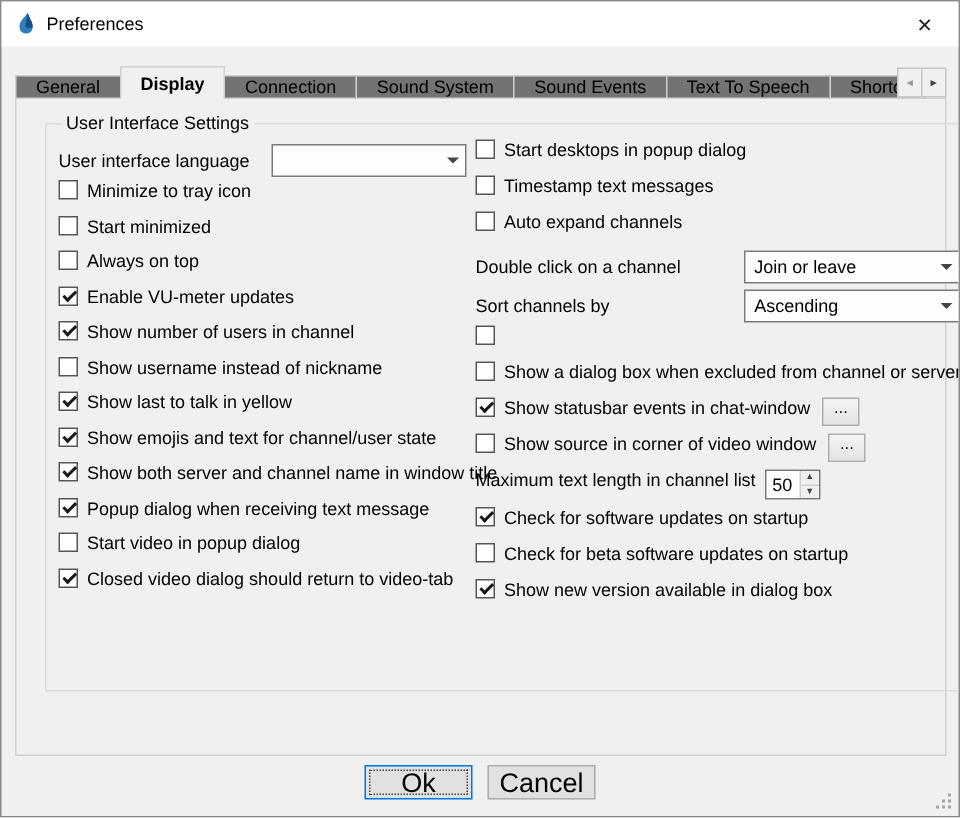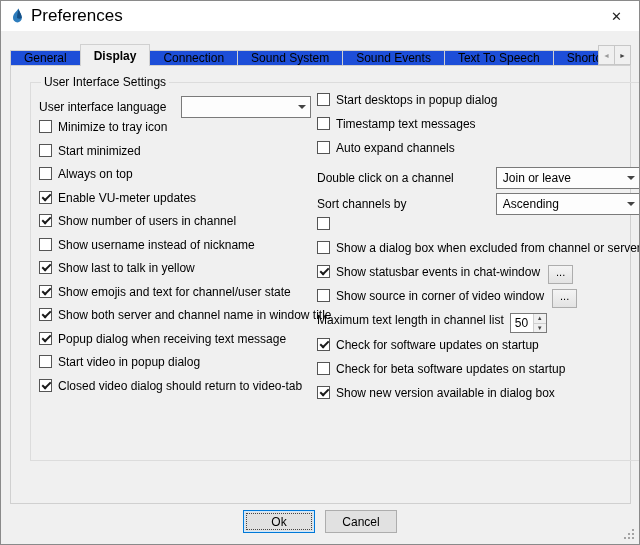--- a/index.html
+++ b/index.html
@@ -9,36 +9,36 @@
     font-family: "Liberation Sans", sans-serif;
     font-size: 12px; color: #000; background: #fff;
   }
   .window {
     position: relative; width: 640px; height: 545px;
     background: #f0f0f0; border: 1px solid #8a8a8a; overflow: hidden;
   }
   
   .titlebar { height: 30px; background: #fff; display: flex; align-items: center; }
   .appicon { width: 16px; height: 16px; margin: 0 6px 0 8px; flex: none; }
-  .title { font-size: 17px; }
+  .title { font-size: 12px; }
   .closebtn {
     margin-left: auto; width: 45px; height: 29px;
     display: flex; align-items: center; justify-content: center;
     color: #222; font-size: 13px; cursor: default;
   }
   
   .tabbar-wrap { position: relative; margin: 13px 8px 0 9px; height: 22px; }
   .tabbar {
     display: flex; align-items: flex-end; height: 22px;
     overflow: hidden; position: relative; z-index: 2; width: 607px;
   }
   .tab {
     height: 16px; padding: 0 13px; white-space: nowrap;
     display: flex; align-items: center;
-    background: #1d4ed8; border: 1px solid #d0d0d0;
+    background: #737373; border: 1px solid #d0d0d0;
   }
   .tab + .tab { margin-left: -1px; }
   .tab[data-selected="true"] {
     height: 22px; border-bottom: none; background: #f0f0f0; z-index: 3; position: relative; font-weight: bold;
   }
   .tab-scroll { position: absolute; right: 0; bottom: 1px; display: flex; z-index: 4; }
   .sbtn {
     width: 17px; height: 20px; background: #f0f0f0; border: 1px solid #c7c7c7;
     display: flex; align-items: center; justify-content: center;
     font-size: 7px; color: #444;
@@ -104,21 +104,21 @@
   .spin .sval { flex: 1; display: flex; align-items: center; padding-left: 4px; }
   .spin .arrows { width: 13px; display: flex; flex-direction: column; border-left: 1px solid #cfcfcf; }
   .spin .arrows .ar {
     flex: 1; display: flex; align-items: center; justify-content: center;
     font-size: 6px; color: #444; background: #f0f0f0;
   }
   .spin .arrows .ar + .ar { border-top: 1px solid #cfcfcf; }
   
   .footer { position: absolute; left: 0; right: 0; bottom: 11px; display: flex; justify-content: center; gap: 10px; }
   .btn {
-    width: 72px; height: 23px; font-size: 12px;
+    width: 72px; height: 23px; font-size: 18px;
     font-family: "Liberation Sans", sans-serif;
     background: #e1e1e1; border: 1px solid #adadad;
   }
   .btn.default {
     border: 1px solid #0078d7;
     box-shadow: inset 0 0 0 1px #cfe8fc;
     outline: 1px dotted #444; outline-offset: -4px;
   }
   
   .grip { position: absolute; right: 3px; bottom: 3px; width: 12px; height: 12px; }

